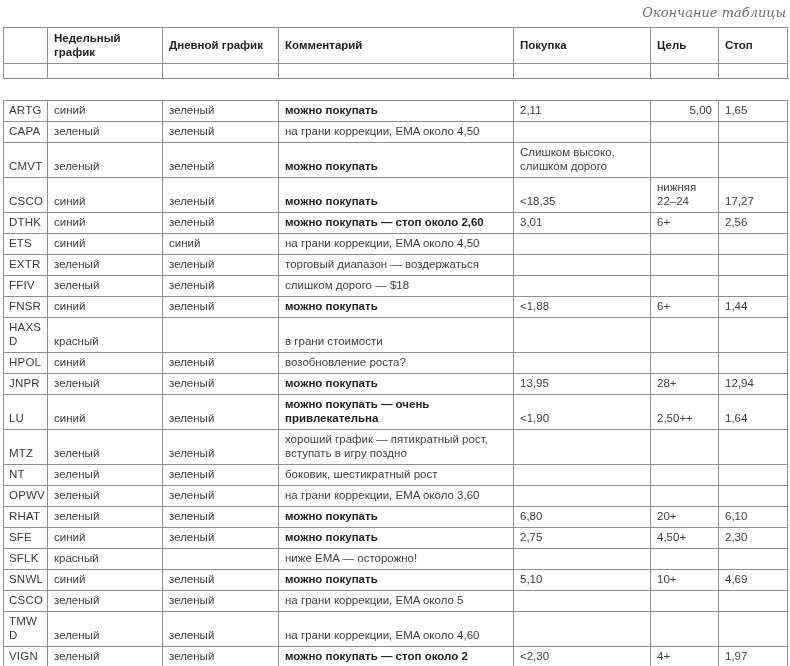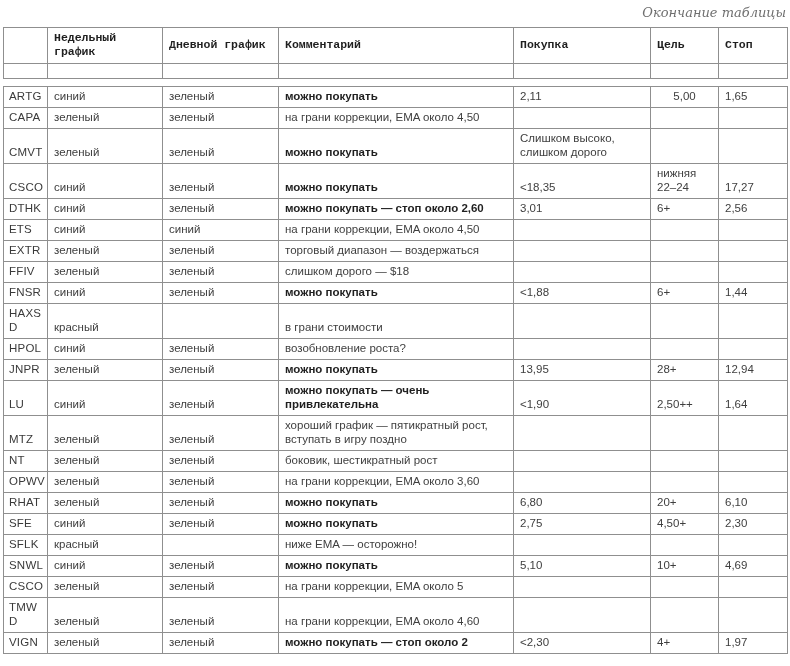--- a/index.html
+++ b/index.html
@@ -23,21 +23,21 @@
     color: #6f6f6f;
     height: 16px;
     line-height: 14px;
   }
   table {
     border-collapse: collapse;
     table-layout: fixed;
     width: 784px;
     margin-left: 3px;
   }
-  #head-table { margin-top: 5px; margin-bottom: 7px; font-family: Liberation Mono, monospace; }
+  #head-table { margin-top: 5px; margin-bottom: 21px; }
   th, td {
     box-sizing: border-box;
     border: 1px solid #8f8f8f;
     font-size: 11.5px;
     line-height: 14px;
     color: #3e3e3e;
     vertical-align: bottom;
     padding: 2px 6px 4px 6px;
     height: 21px;
     overflow: hidden;
@@ -55,21 +55,21 @@
   td.ticker {
     padding-left: 5px;
     padding-right: 2px;
     color: #3a3a3a;
     letter-spacing: 0.2px;
   }
   td.bold {
     font-weight: 700;
     color: #1f1f1f;
   }
-  td.right { text-align: center; }
+  td.right { text-align: right; }
   col.c-ticker  { width: 44px; }
   col.c-weekly  { width: 115px; }
   col.c-daily   { width: 116px; }
   col.c-comment { width: 235px; }
   col.c-buy     { width: 137px; }
   col.c-target  { width: 68px; }
   col.c-stop    { width: 69px; }
 </style>
 </head>
 <body>

